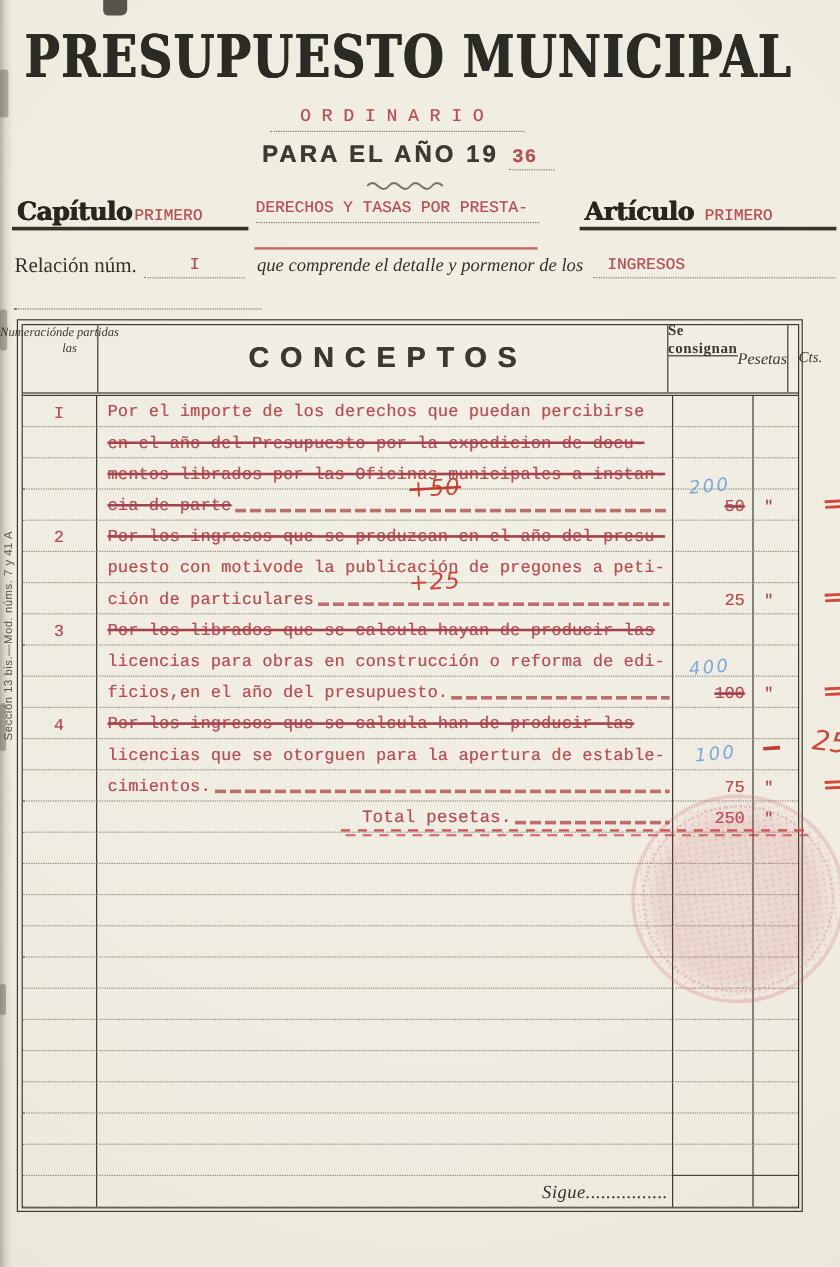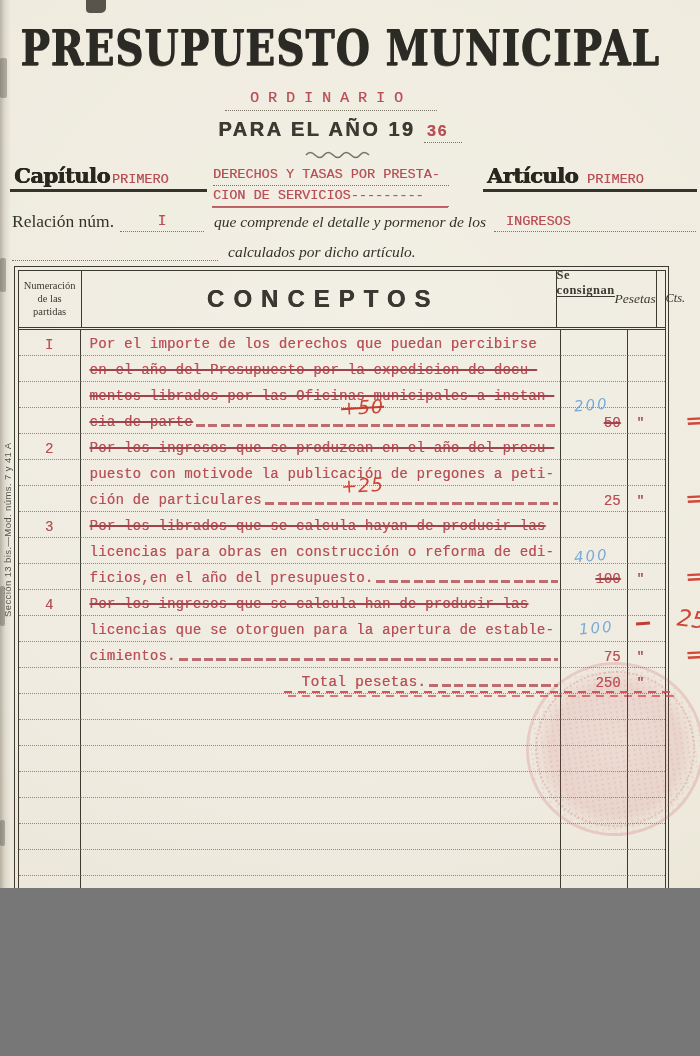--- a/index.html
+++ b/index.html
@@ -1,17 +1,17 @@
 <!DOCTYPE html>
 <html><head>
 <meta charset="utf-8">
 <style>
   html,body{margin:0;padding:0;background:#777;}
   .page{
-    position:relative;width:700px;height:888px;margin:0 auto;overflow:hidden;
+    position:relative;width:700px;height:1056px;margin:0 auto;overflow:hidden;
     background:
       radial-gradient(130% 95% at 52% 38%, #f2efe4 0%, #efebdf 55%, #e8e3d2 100%);
     font-family:"Liberation Serif", serif;
     color:#2f2e29;
   }
   
   .edge-strip{position:absolute;left:0;top:0;width:11px;height:100%;
     background:linear-gradient(90deg, rgba(90,85,70,.38), rgba(120,112,95,.14) 45%, rgba(0,0,0,0));}
   .blob-tl{position:absolute;left:86px;top:0;width:20px;height:13px;background:#3c3a33;border-radius:0 0 5px 4px;opacity:.85;}
   .nub{position:absolute;background:rgba(70,66,55,.35);border-radius:2px;}
@@ -60,22 +60,22 @@
   .rel-mid{font-style:italic;font-size:15.5px;color:#33322b;padding:0 8px 1px 10px;white-space:nowrap;}
   .rel-ing{flex:1;font-size:13.5px;padding:0 0 2px 12px;}
   .rel2{position:absolute;top:243px;left:12px;display:flex;align-items:flex-end;}
   .rel2 .dotseg{width:206px;height:14px;}
   .rel2 .it{font-style:italic;font-size:15.5px;color:#33322b;padding:0 6px 0 10px;}
 
   
   .table-outer{position:absolute;top:266px;left:14px;width:648px;border:1.9px solid #3c3b32;padding:2.6px;background:rgba(255,255,255,.04);}
   .table-inner{border:1.2px solid #3c3b32;}
   .thead{display:flex;height:56px;}
-  .h-num{width:62px;border-right:1.4px solid #3c3b32;text-align:center;font-size:10.5px;line-height:13px;
-    display:flex;flex-direction:column;justify-content:center;color:#3a3931;}
+  .h-num{width:62px;border-right:1.4px solid #3c3b32;text-align:left;font-size:10.5px;line-height:13px;
+    display:flex;justify-content:center;color:#3a3931;font-style:italic;}
   .h-con{flex:1;display:flex;align-items:center;justify-content:center;
     font-family:"Liberation Sans", sans-serif;font-weight:700;font-size:24px;letter-spacing:9px;text-indent:9px;color:#3a3831;
     text-shadow:.5px 0 0 #3a3831;}
   .h-right{width:108px;border-left:1.4px solid #3c3b32;display:flex;flex-direction:row;}
   .h-se{height:25px;border-bottom:1.1px solid #3c3b32;display:flex;align-items:center;justify-content:center;
     font-weight:700;font-size:12.5px;color:#3a3931;letter-spacing:.5px;}
   .h-split{flex:1;display:flex;}
   .h-pes{flex:1;border-right:1.1px solid #3c3b32;display:flex;align-items:center;justify-content:center;
     font-style:italic;font-size:13.5px;color:#3a3931;}
   .h-cts{width:37px;display:flex;align-items:center;justify-content:center;font-style:italic;font-size:12.5px;color:#3a3931;}
@@ -166,41 +166,39 @@
     <path d="M1,5 q4,-5 9,0 t9,0 t9,0 t9,0 t9,0 t9,0 t9,0" fill="none" stroke="#4c4a42" stroke-width="1.6"></path>
   </svg>
 
   <div class="cap-left">
     <span class="gothic big">Capítulo</span>
     <span class="typed cap-val">PRIMERO</span>
   </div>
 
   <div class="cap-mid">
     <span class="ln typed">DERECHOS Y TASAS POR PRESTA-</span>
-    <span class="ln typed">CION DE SERVICIOS---------</span>
   </div>
 
   <div class="cap-right">
     <span class="gothic big">Artículo</span>
     <span class="typed cap-val">PRIMERO</span>
   </div>
 
   <div class="rule rule-l"></div>
   <div class="rule rule-r"></div>
   <div class="rule-red"></div>
 
   <div class="rel1">
     <span class="rel-label">Relación núm.</span>
     <span class="rel-num dotseg typed">I</span>
     <span class="rel-mid">que comprende el detalle y pormenor de los</span>
     <span class="rel-ing dotseg typed">INGRESOS</span>
   </div>
   <div class="rel2">
     <span class="dotseg"></span>
-    <span class="it">calculados por dicho artículo.</span>
   </div>
 
   <div class="table-outer">
     <div class="table-inner">
       <div class="thead">
         <div class="h-num">
           <div>Numeración</div>
           <div>de las</div>
           <div>partidas</div>
         </div>

